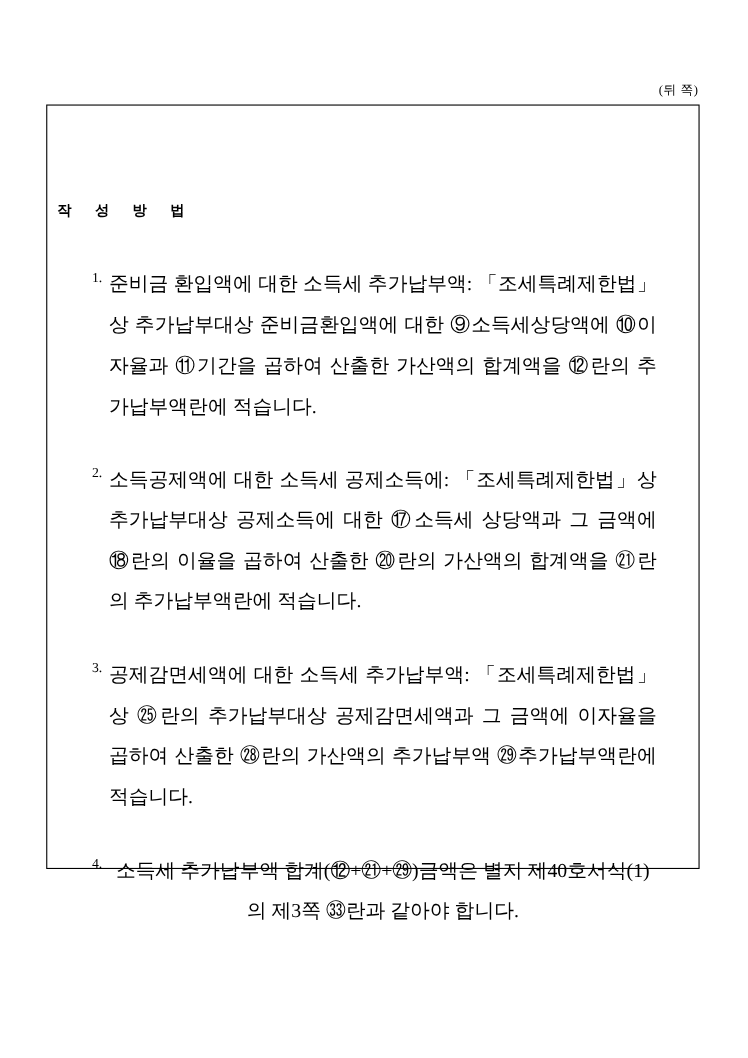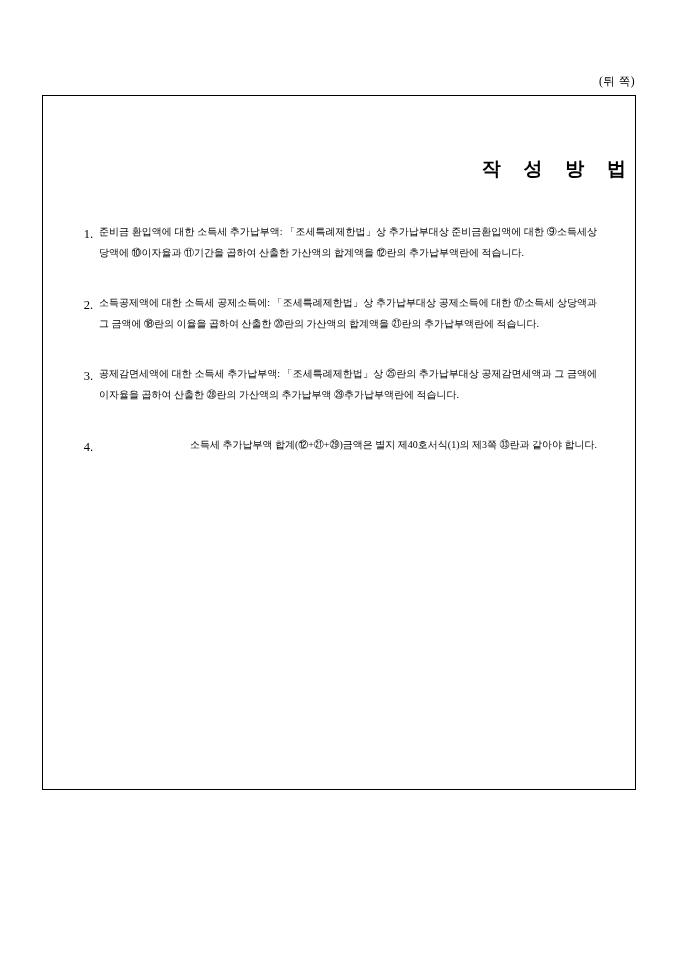--- a/index.html
+++ b/index.html
@@ -33,23 +33,23 @@
     position: absolute;
     left: 42px;
     top: 95px;
     width: 594px;
     height: 695px;
     border: 1.5px solid #000000;
     box-sizing: border-box;
     background: #ffffff;
   }
   .doc-title {
-    margin-top: 60px;
-    text-align: right;
-    font-size: 19px;
+    margin-top: 86px;
+    text-align: left;
+    font-size: 13px;
     font-weight: bold;
     letter-spacing: 9px;
     text-indent: 9px;
   }
   .items {
     margin-top: 40px;
     padding: 0 38px 0 30px;
   }
   .item {
     display: flex;
@@ -60,28 +60,28 @@
     flex: 0 0 auto;
     width: 26px;
     font-size: 12.5px;
     line-height: 2.05;
     text-align: right;
     padding-right: 6px;
     box-sizing: border-box;
   }
   .item-body {
     flex: 1 1 auto;
-    font-size: 10px;
+    font-size: 18px;
     line-height: 2.05;
     text-align: justify;
     text-justify: inter-character;
     word-break: break-all;
   }
   .item-body.loose {
-    text-align: right;
+    text-align: center;
   }
 </style>
 </head>
 <body>
 
 <div class="page">
 
   <div class="corner-note">(뒤 쪽)</div>
 
   <div class="frame">

